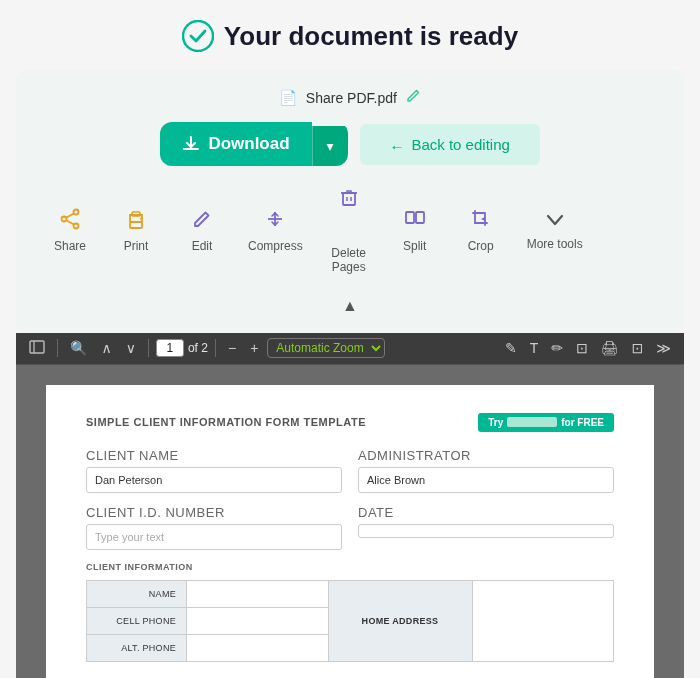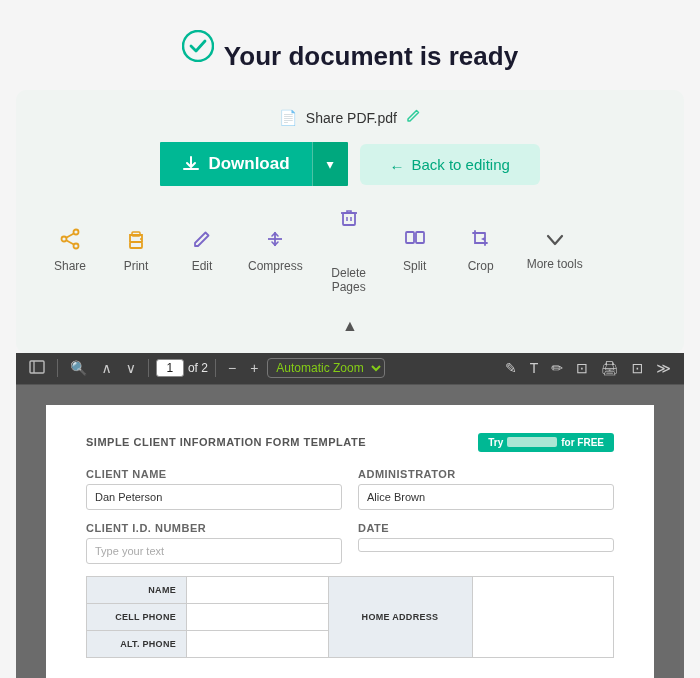--- a/index.html
+++ b/index.html
@@ -27,21 +27,20 @@
       margin-bottom: 18px;
     }
     .check-icon {
       width: 32px;
       height: 32px;
     }
     .page-title {
       font-size: 26px;
       font-weight: 700;
       color: #1a1a2e;
-      margin-top: 21px;
     }
 
     
     .card {
       background: #f0f4f2;
       border-radius: 10px;
       width: 100%;
       padding: 18px 24px 16px;
       display: flex;
       flex-direction: column;
@@ -70,23 +69,24 @@
     }
 
     
     .action-row {
       display: flex;
       gap: 12px;
       align-items: center;
     }
     .download-split {
       display: flex;
-      border-radius: 1px;
+      border-radius: 12px;
       overflow: hidden;
       gap: 0;
+      align-items: flex-end;
     }
     .btn-download-main {
       background: #00b894;
       color: white;
       border: none;
       padding: 12px 22px;
       font-size: 17px;
       font-weight: 700;
       cursor: pointer;
       display: flex;
@@ -276,22 +276,22 @@
 
     .form-fields {
       display: flex;
       gap: 16px;
       margin-bottom: 12px;
     }
     .form-field {
       flex: 1;
     }
     .form-field-label {
-      font-size: 11px;
-      font-weight: 700;
+      font-size: 13px;
+      font-weight: 400;
       color: #666;
       letter-spacing: 0.5px;
       margin-bottom: 4px;
       text-transform: uppercase;
     }
     .form-field-value {
       border: 1px solid #ccc;
       border-radius: 3px;
       padding: 6px 8px;
       font-size: 11px;
@@ -314,21 +314,21 @@
       border-collapse: collapse;
       font-size: 10px;
     }
     .info-table td {
       border: 1px solid #ccc;
       padding: 8px 10px;
       vertical-align: middle;
     }
     .info-table .label-cell {
       background: #e8edf2;
-      font-weight: 700;
+      font-weight: 400;
       color: #333;
       text-align: right;
       width: 100px;
       font-size: 9px;
       letter-spacing: 0.3px;
       text-transform: uppercase;
     }
     .info-table .value-cell {
       background: white;
       color: #555;
@@ -545,20 +545,21 @@
           <div class="form-field">
             <div class="form-field-label">CLIENT I.D. NUMBER</div>
             <div class="form-field-value" style="color:#aaa;">Type your text</div>
           </div>
           <div class="form-field">
             <div class="form-field-label">DATE</div>
             <div class="form-field-value"></div>
           </div>
         </div>
 
+        <div class="section-label">CLIENT INFORMATION</div>
 
         <table class="info-table">
           <tbody>
             <tr>
               <td class="label-cell">NAME</td>
               <td class="value-cell"></td>
               <td class="address-cell" rowspan="3" style="width:144px; vertical-align:middle;">HOME ADDRESS</td>
               <td class="value-cell" rowspan="3"></td>
             </tr>
             <tr>

